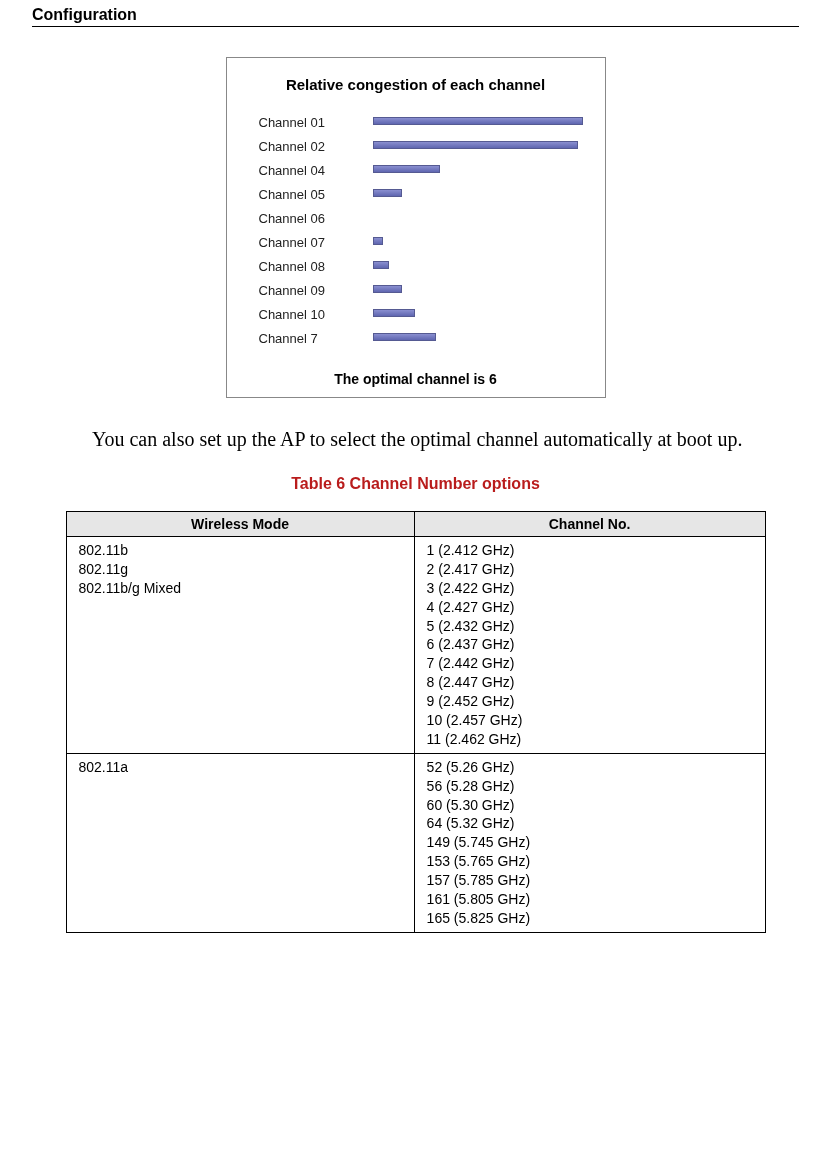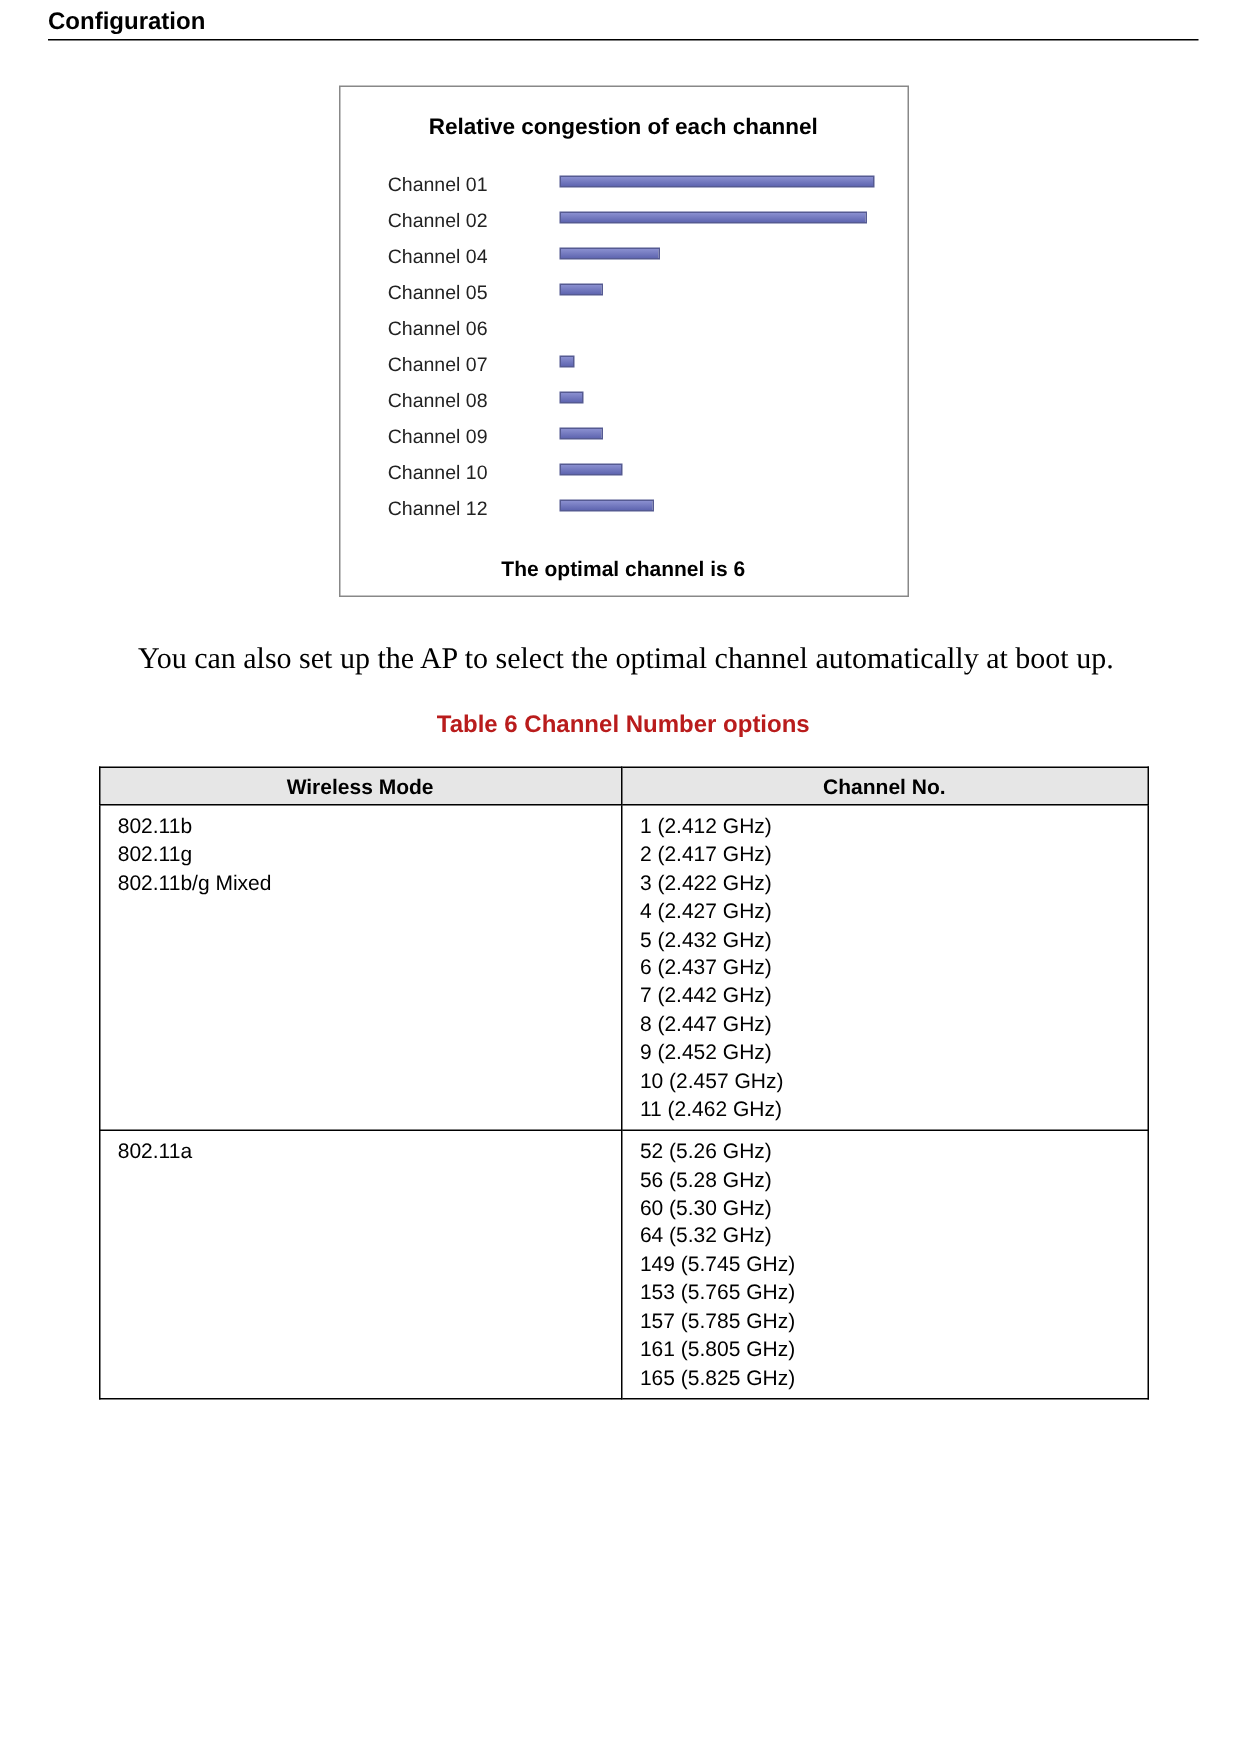--- a/index.html
+++ b/index.html
@@ -205,21 +205,21 @@
             <div class="chart-bar" style="width: 29.4px;"></div>
           </div>
         </div>
         <div class="chart-row">
           <div class="chart-label">Channel 10</div>
           <div class="chart-bar-area">
             <div class="chart-bar" style="width: 42px;"></div>
           </div>
         </div>
         <div class="chart-row">
-          <div class="chart-label">Channel 12</div>
+          <div class="chart-label">Channel 7</div>
           <div class="chart-bar-area">
             <div class="chart-bar" style="width: 63px;"></div>
           </div>
         </div>
       </div>
     <div class="chart-footer">The optimal channel is 6</div>
   </div>
 
   <p class="body-text">You can also set up the AP to select the optimal channel automatically at boot up.</p>
 

